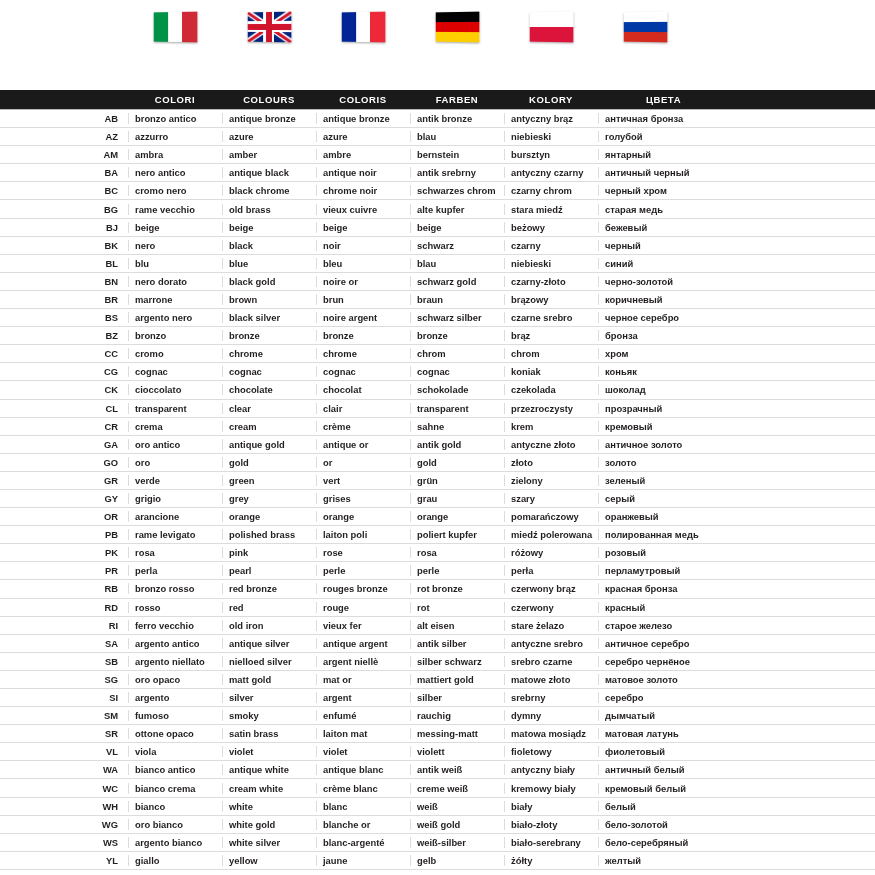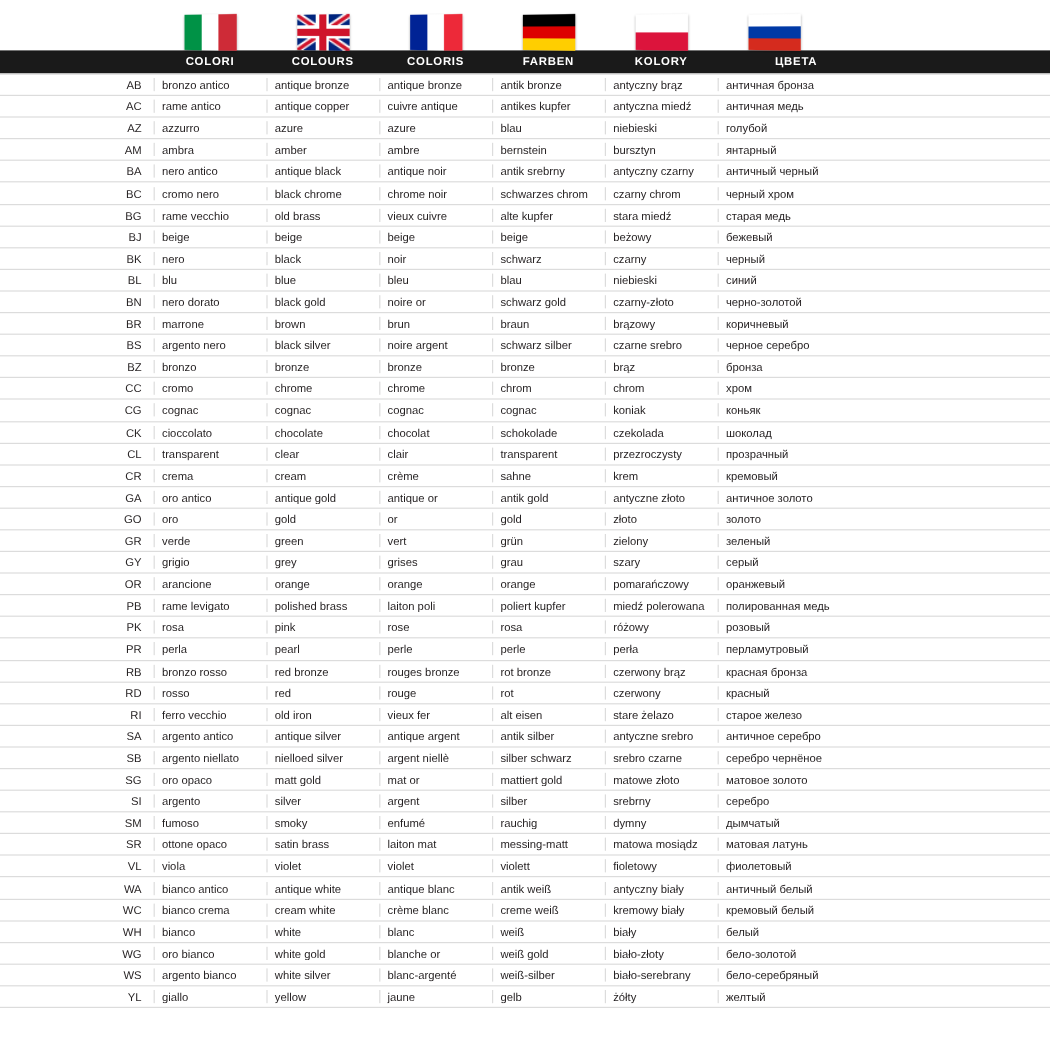--- a/index.html
+++ b/index.html
@@ -67,20 +67,21 @@
   .flag-uk .uk-vw { position: absolute; top: 0; bottom: 0; left: 16px; width: 11px; background: #fff; }
   .flag-uk .uk-hr { position: absolute; left: 0; right: 0; top: 11.5px; height: 6px; background: #cf142b; }
   .flag-uk .uk-vr { position: absolute; top: 0; bottom: 0; left: 18.5px; width: 6px; background: #cf142b; }
 
   
   .header {
     display: flex;
     background: #1a1a1a;
     height: 19px;
     align-items: center;
+    margin-top: 48px;
   }
   .header .h-code {
     width: 128px;
     flex: 0 0 128px;
   }
   .header .h-lang {
     width: 94px;
     flex: 0 0 94px;
     color: #ffffff;
     font-size: 9.5px;
@@ -93,20 +94,21 @@
   
   .table {
     border-top: 1px solid #b9b9b9;
   }
   .row {
     display: flex;
     height: 18.1px;
     align-items: center;
     border-bottom: 1px solid #dcdcdc;
     box-sizing: border-box;
+    font-weight: bold;
   }
   .cell {
     font-size: 9.4px;
     padding-left: 6px;
     box-sizing: border-box;
     white-space: nowrap;
     overflow: hidden;
     color: #231f20;
   }
   .c-code {
@@ -195,29 +197,20 @@
       <div class="row">
         <div class="cell c-code">AB</div>
         <div class="cell c-lang">bronzo antico</div>
         <div class="cell c-lang">antique bronze</div>
         <div class="cell c-lang">antique bronze</div>
         <div class="cell c-lang">antik bronze</div>
         <div class="cell c-lang">antyczny brąz</div>
         <div class="cell c-lang wide">античная бронза</div>
       </div>
       <div class="row">
-        <div class="cell c-code">AC</div>
-        <div class="cell c-lang">rame antico</div>
-        <div class="cell c-lang">antique copper</div>
-        <div class="cell c-lang">cuivre antique</div>
-        <div class="cell c-lang">antikes kupfer</div>
-        <div class="cell c-lang">antyczna miedź</div>
-        <div class="cell c-lang wide">античная медь</div>
-      </div>
-      <div class="row">
         <div class="cell c-code">AZ</div>
         <div class="cell c-lang">azzurro</div>
         <div class="cell c-lang">azure</div>
         <div class="cell c-lang">azure</div>
         <div class="cell c-lang">blau</div>
         <div class="cell c-lang">niebieski</div>
         <div class="cell c-lang wide">голубой</div>
       </div>
       <div class="row">
         <div class="cell c-code">AM</div>

